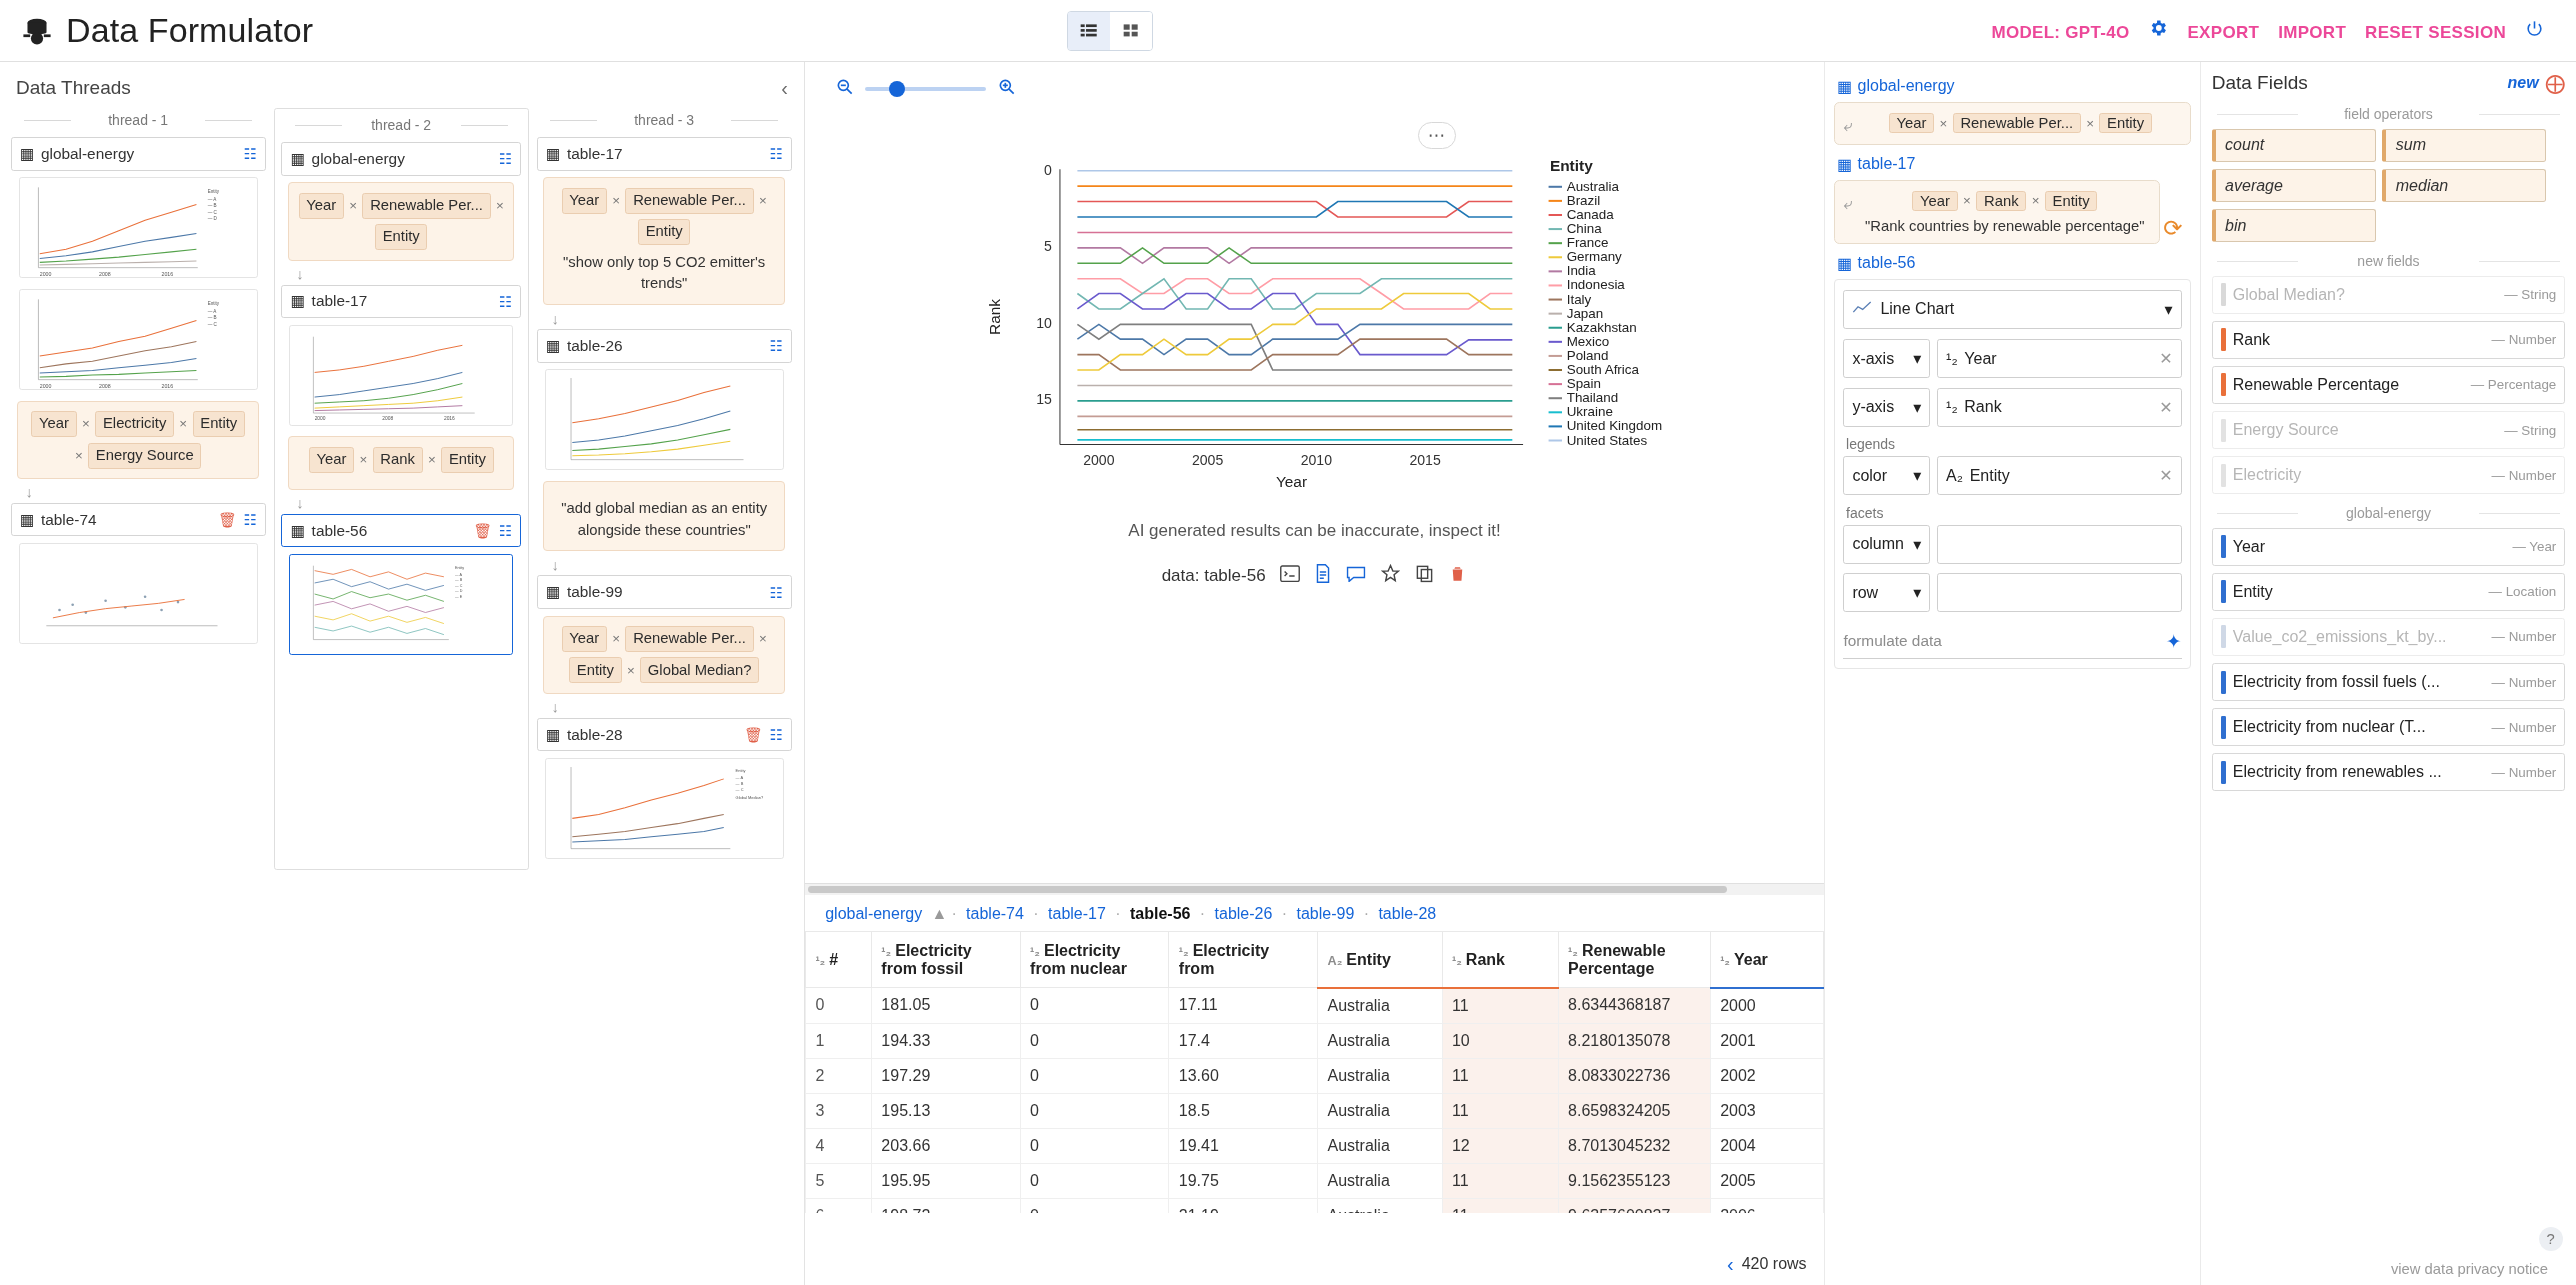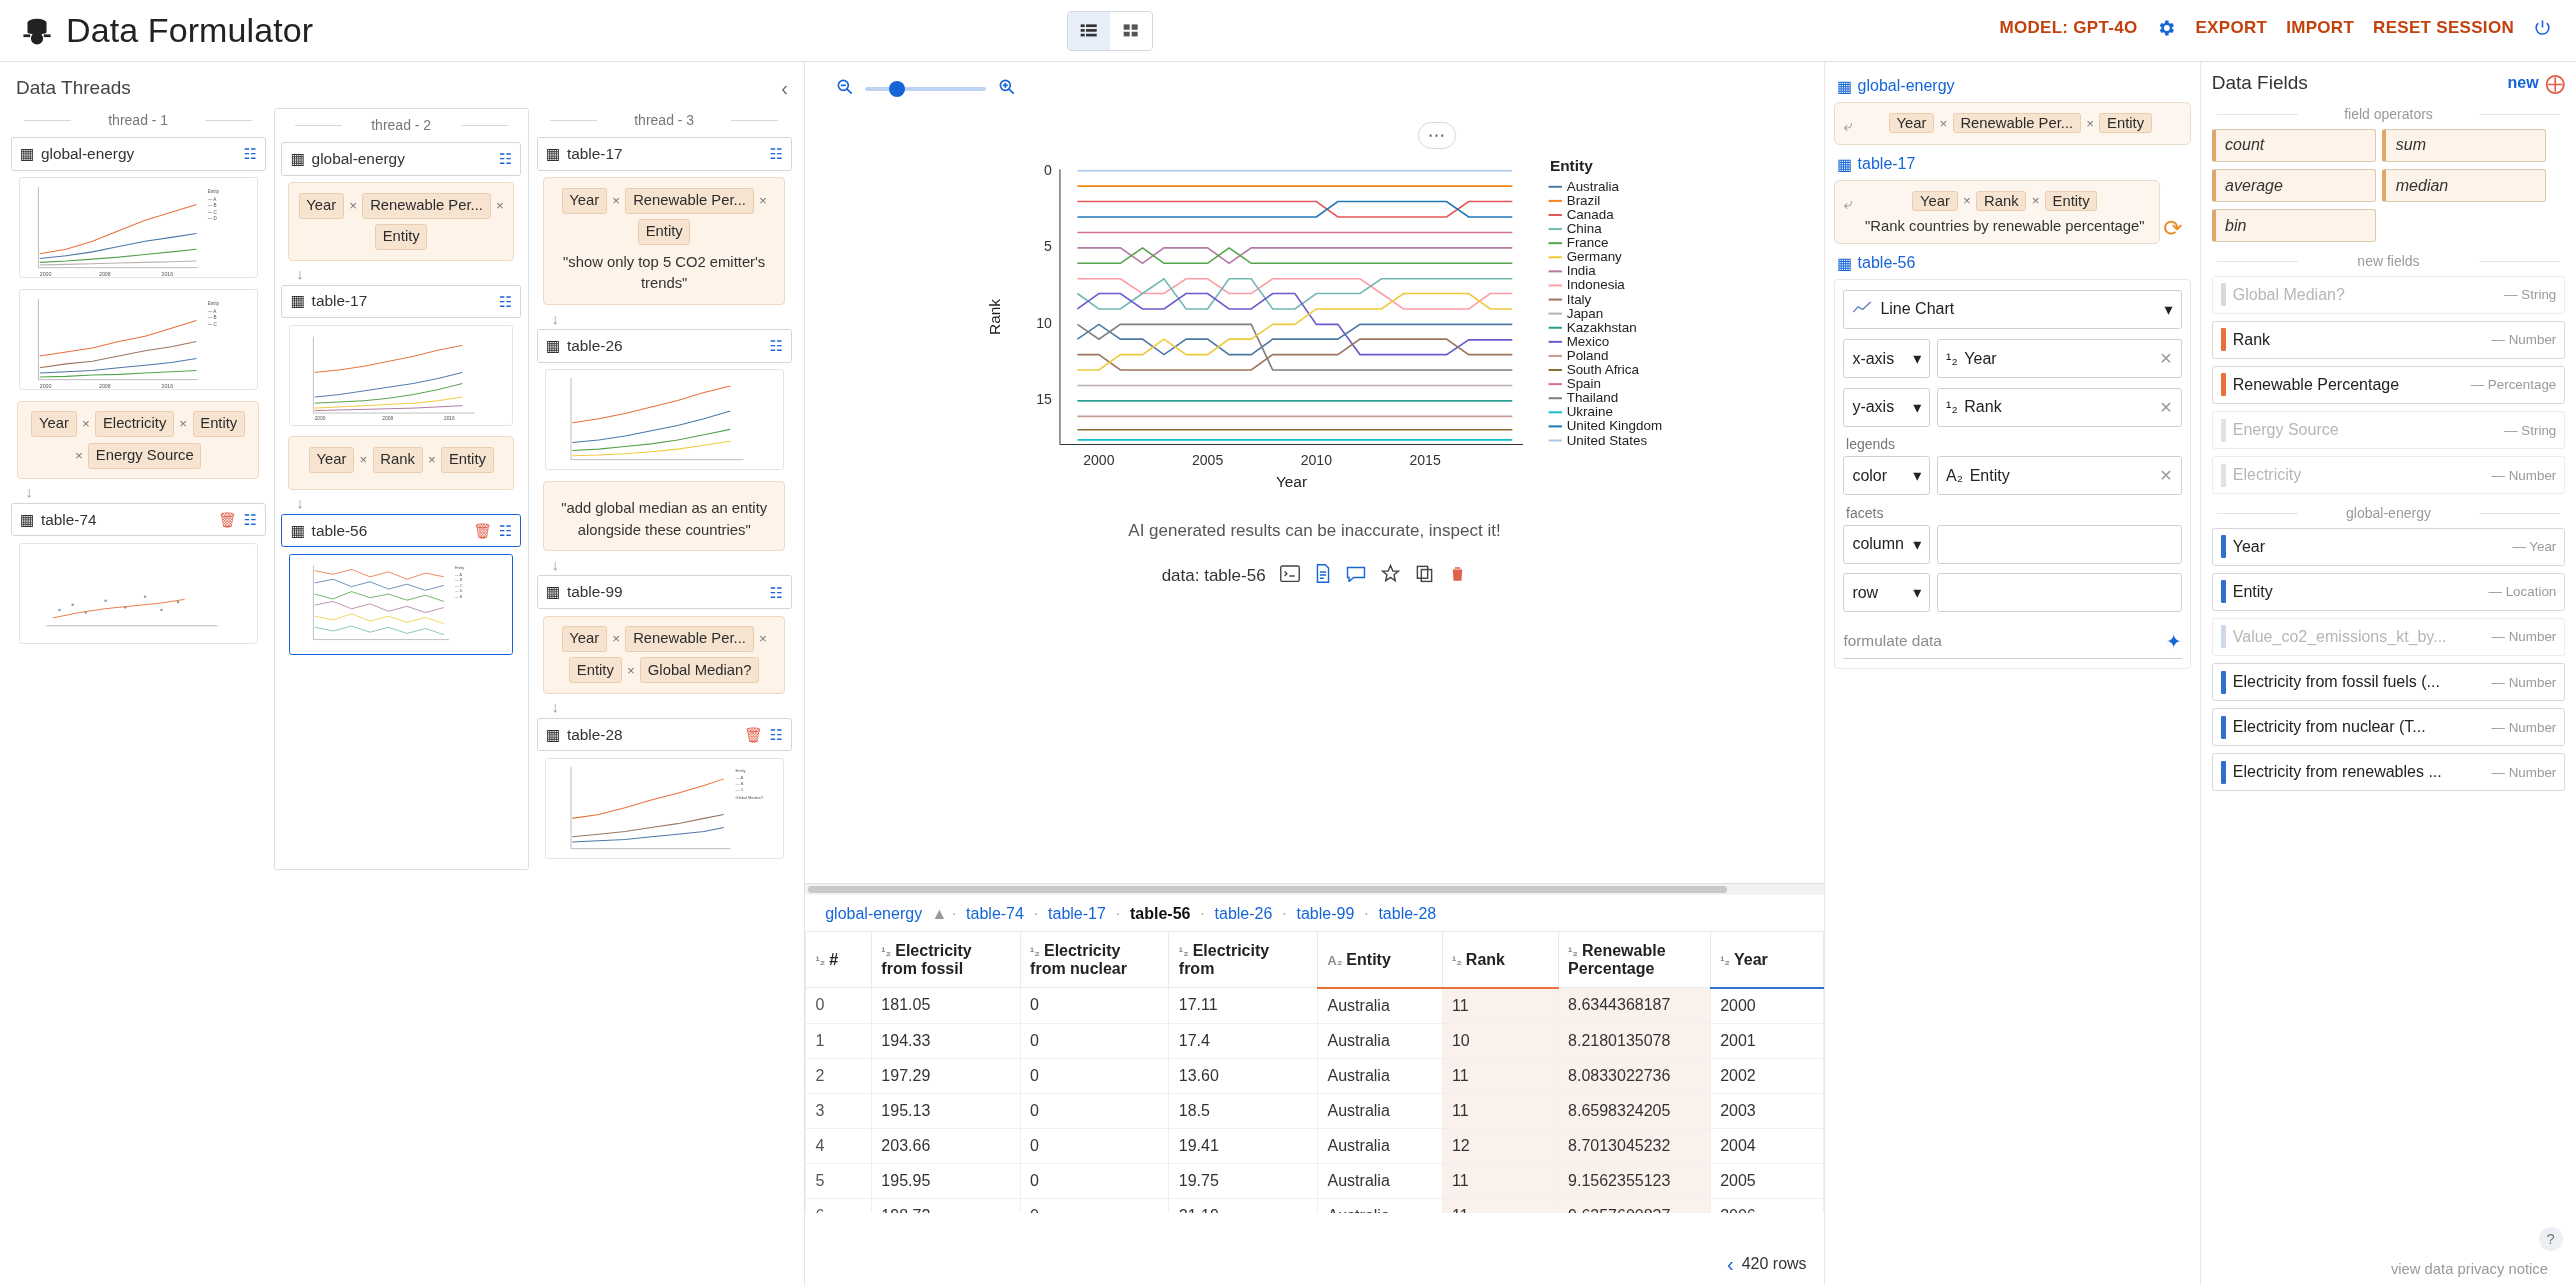--- a/index.html
+++ b/index.html
@@ -24,22 +24,22 @@
   .viewtoggle {
     position:absolute; left:1067px; top:10.7px;
     display:flex; border:0.7px solid #cfd8e3; border-radius:4px; overflow:hidden;
   }
   .viewtoggle div {
     width:42px; height:38px; display:flex; align-items:center; justify-content:center;
     background:#fff; cursor:pointer;
   }
   .viewtoggle div.active { background:#e8eef9; }
   .topright {
-    margin-left:auto; display:flex; align-items:flex-start; gap:19px; padding-right:24px;
-    color:#c2410c; font-size:17px; font-weight:600; letter-spacing:0.3px;
+    margin-left:auto; display:flex; align-items:flex-end; gap:19px; padding-right:32px;
+    color:#ec4899; font-size:17px; font-weight:600; letter-spacing:0.3px;
   }
   .topright .item { cursor:pointer; white-space:nowrap; }
   
   .layout { display:flex; height: calc(1285px - 62px); }
   
   .threads {
     width: 805px; border-right:0.7px solid #e3e3e3; position:relative; background:#fff;
     overflow:hidden;
   }
   .threads-header {
@@ -145,21 +145,21 @@
   .sub-lbl { font-size:14px; color:#777; margin: 5.4px 0 4px 2.7px; }
   .clear-x { color:#9a9a9a; font-size:16px; cursor:pointer; }
   .formulate {
     border-bottom:0.7px solid #cfcfcf; height:35px; display:flex; align-items:center;
     color:#8c8c8c; font-size:15.4px; margin-top:12px;
   }
   
   .fields { width:376px; border-left:0.7px solid #eaeaea; background:#fff; padding:9.4px 10.7px; position:relative;}
   .fields-head { display:flex; align-items:center; }
   .fields-head .t { font-size:19px; color:#333; }
-  .fields-head .new { margin-left:auto; color:#1565d8; font-size:16px; font-weight:600; }
+  .fields-head .new { margin-left:auto; color:#1565d8; font-size:16px; font-weight:600;font-style:italic; }
   .fields-head .plus { color:#e06049; font-size:20px; margin-left:6.7px; }
   .grp-lbl { font-size:14px; color:#9a9a9a; text-align:center; margin:10.7px 0 6.7px 0; position:relative;}
   .grp-lbl:before, .grp-lbl:after { content:""; position:absolute; top:50%; width:81px; height:0.7px; background:#e4e4e4;}
   .grp-lbl:before { left:5.4px; } .grp-lbl:after { right:5.4px; }
   .op-grid { display:flex; flex-wrap:wrap; gap:6.7px; }
   .op-pill {
     width:164px; border:0.7px solid #d9c7ae; background:#fdf3e8; border-left:4px solid #e0a86a;
     border-radius:2.7px; padding:6.7px 9.4px; font-style:italic; font-size:16px; color:#333;
   }
   .fpill {

